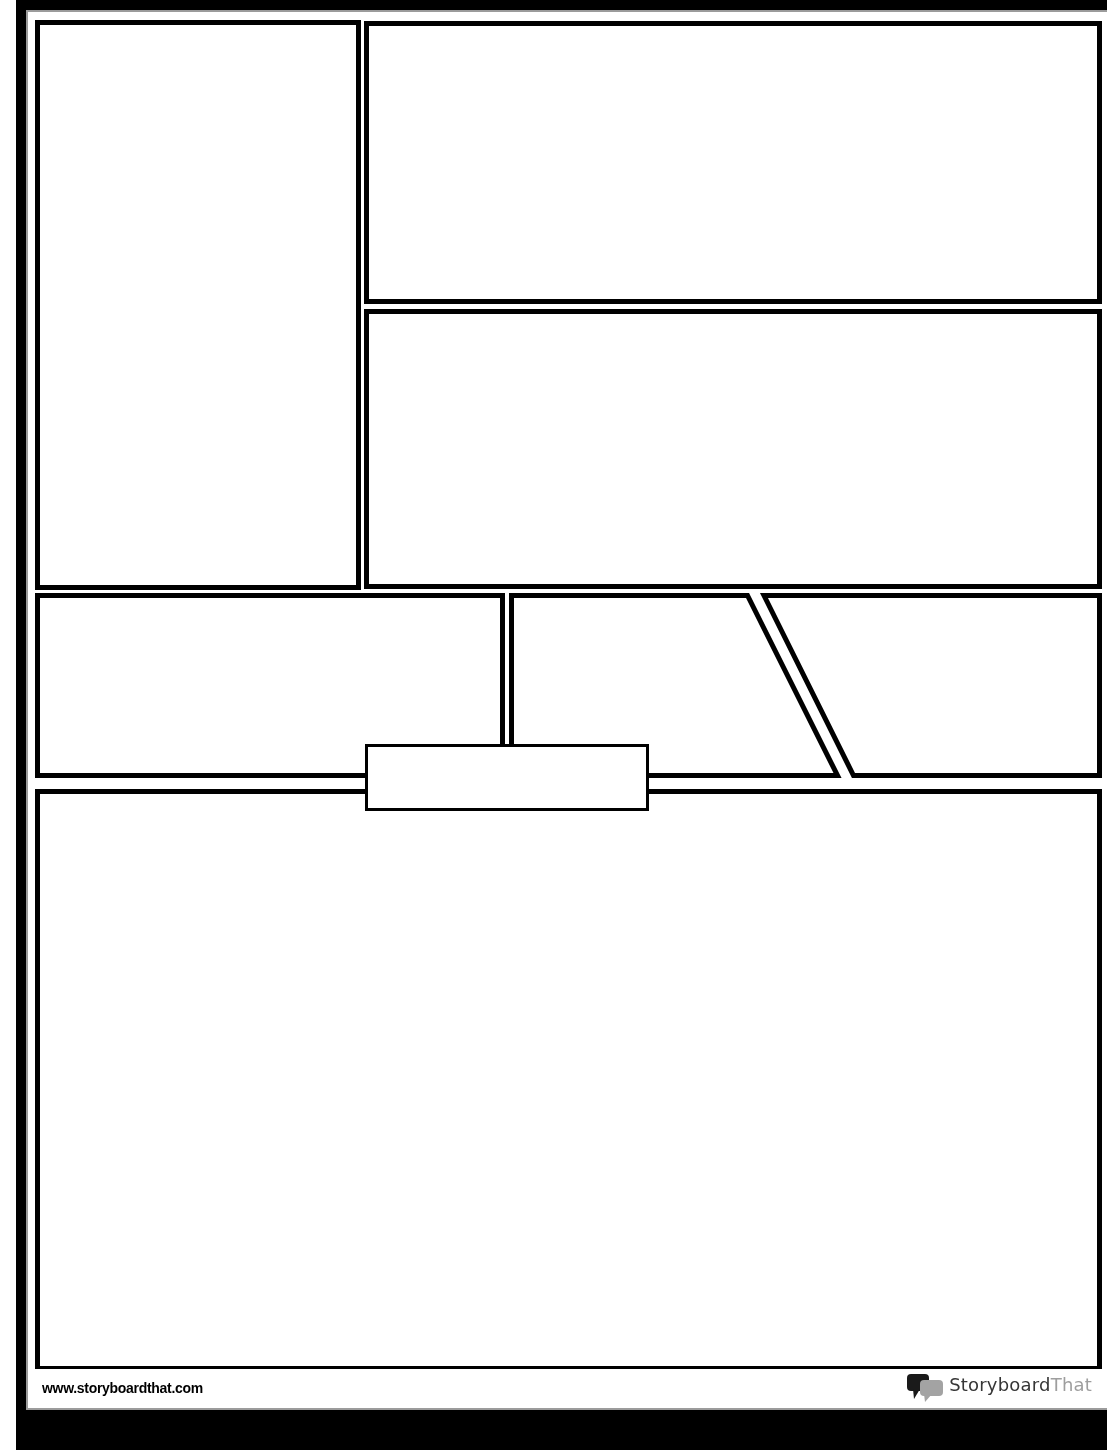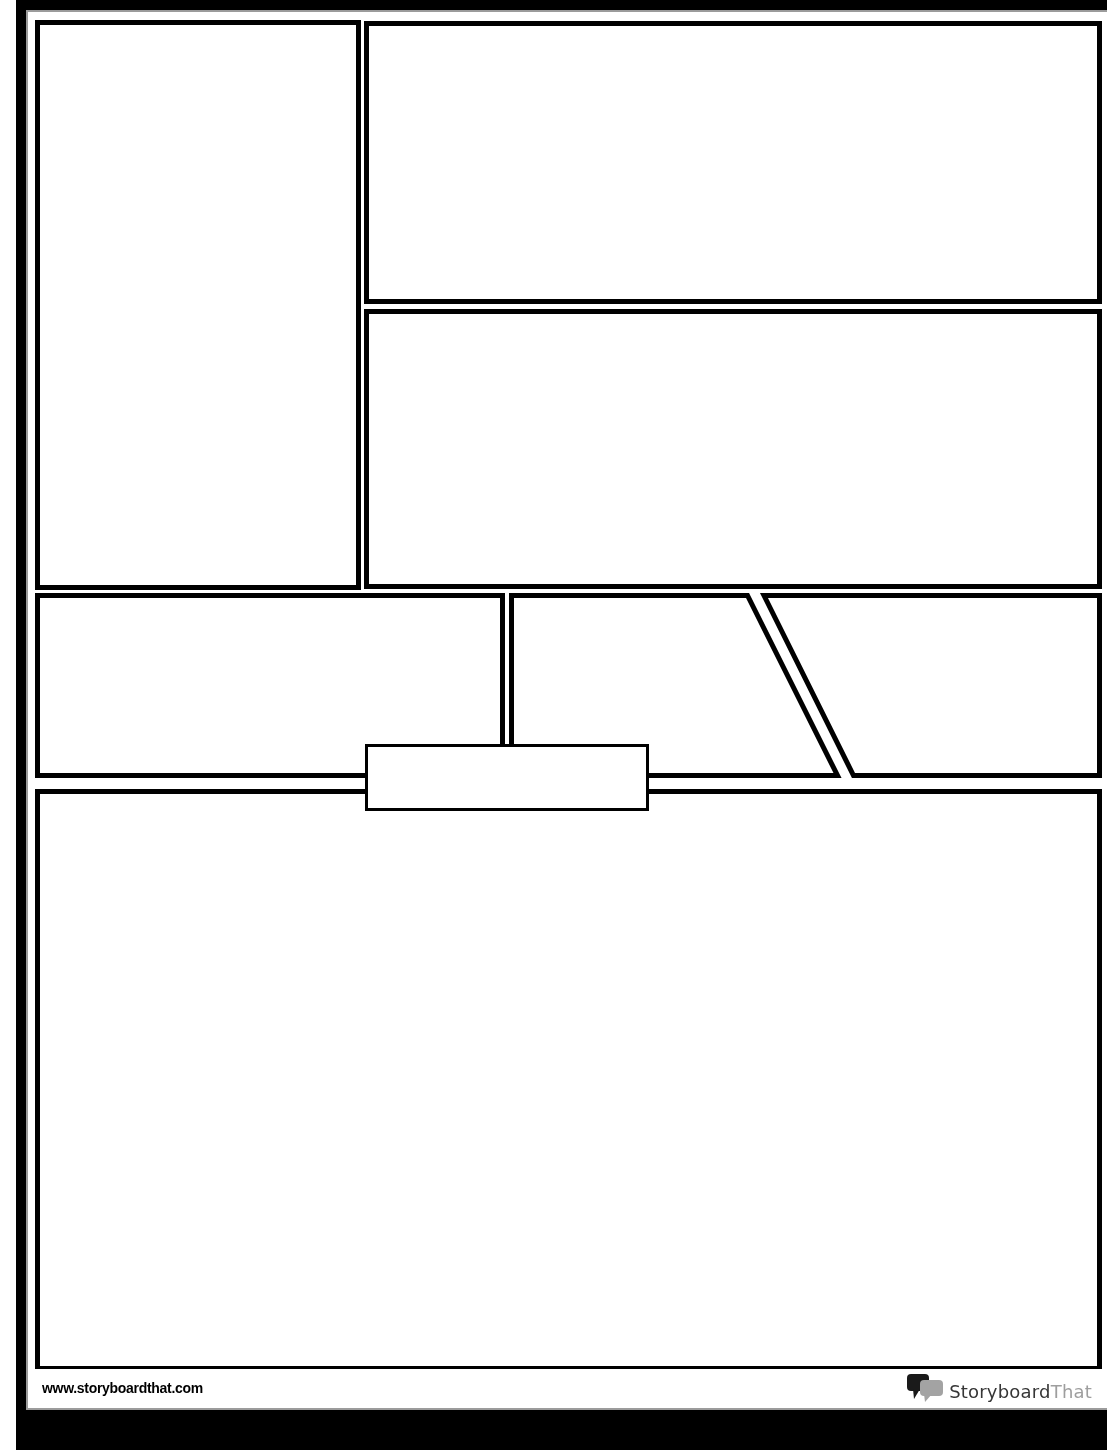--- a/index.html
+++ b/index.html
@@ -75,21 +75,21 @@
   }
   .site-url {
     font-family: "Liberation Sans", sans-serif;
     font-weight: bold;
     font-size: 14px;
     letter-spacing: -0.3px;
     color: #000000;
   }
   .logo {
     display: flex;
-    align-items: flex-end;
+    align-items: flex-start;
     gap: 5px;
   }
   .logo-icon { display: block; }
   .logo-text {
     font-family: "DejaVu Sans", sans-serif;
     font-size: 18px;
     font-weight: 500;
     letter-spacing: 0.2px;
     white-space: nowrap;
   }

